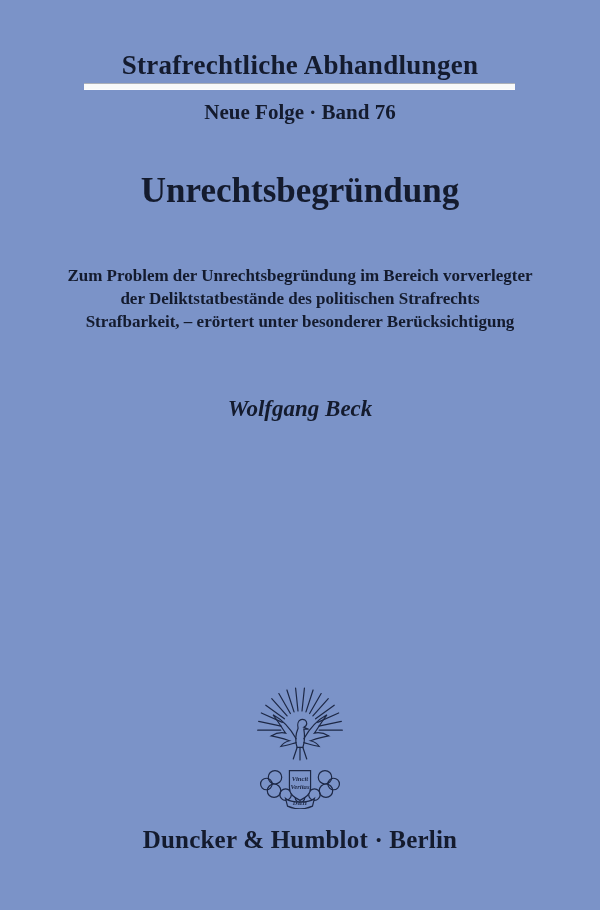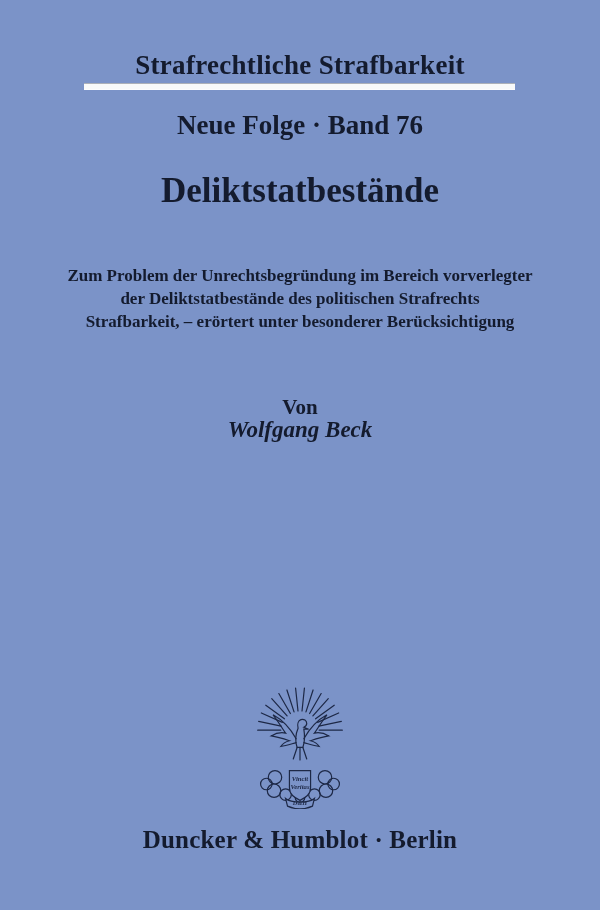--- a/index.html
+++ b/index.html
@@ -32,22 +32,22 @@
     position: absolute;
     top: 83px;
     left: 84px;
     width: 431px;
     height: 5px;
     background: #f8f9fa;
     border-top: 1px solid rgba(30,40,60,0.35);
     border-bottom: 1px solid rgba(255,255,255,0.6);
   }
   .series-volume {
-    top: 110px;
-    font-size: 27px;
+    top: 100px;
+    font-size: 21px;
   }
   .book-title {
     top: 170px;
     font-size: 35px;
     line-height: 42px;
   }
   .book-subtitle {
     top: 264px;
     font-size: 17px;
     line-height: 23px;
@@ -78,38 +78,37 @@
     fill: #1d2846;
     font-style: italic;
     font-weight: bold;
   }
 </style>
 </head>
 <body>
 
 <div class="cover">
 
-  <div class="centered series-title">Strafrechtliche Strafbarkeit</div>
+  <div class="centered series-title">Strafrechtliche Abhandlungen</div>
 
   <div class="series-rule"></div>
 
   <div class="centered series-volume">Neue Folge · Band 76</div>
 
   <div class="centered book-title">
-    <div>Deliktstatbestände</div>
+    <div>Unrechtsbegründung</div>
   </div>
 
   <div class="centered book-subtitle">
     <div>Zum Problem der Unrechtsbegründung im Bereich vorverlegter</div>
     <div>der Deliktstatbestände des politischen Strafrechts</div>
     <div>Strafbarkeit, – erörtert unter besonderer Berücksichtigung</div>
   </div>
 
   <div class="centered author-block">
-    <div class="author-prefix">Von</div>
     <div class="author-name">Wolfgang Beck</div>
   </div>
 
   <div class="emblem-wrap">
     <svg width="106" height="125" viewBox="0 0 110 130">
 
       <g class="emblem-stroke" stroke-width="1.1">
         <line x1="75" y1="48" x2="99" y2="48"></line>
         <line x1="74.6" y1="43.8" x2="98" y2="38.8"></line>
         <line x1="73.3" y1="39.9" x2="95.2" y2="30.1"></line>

